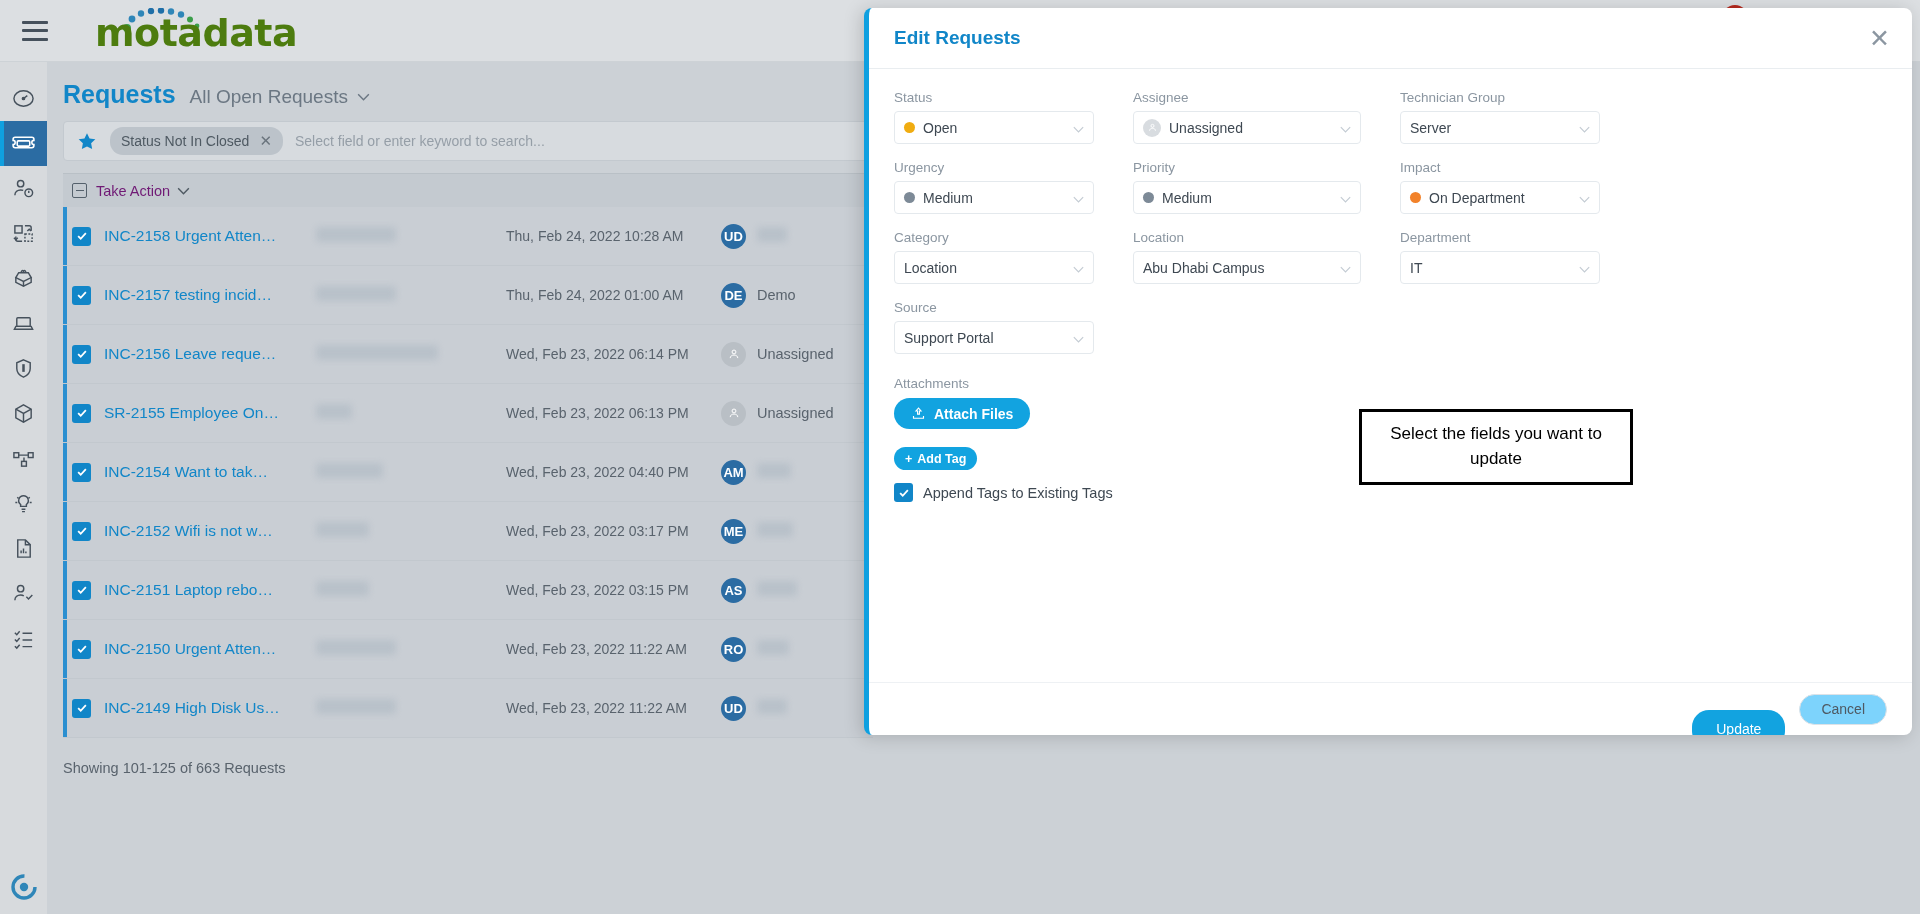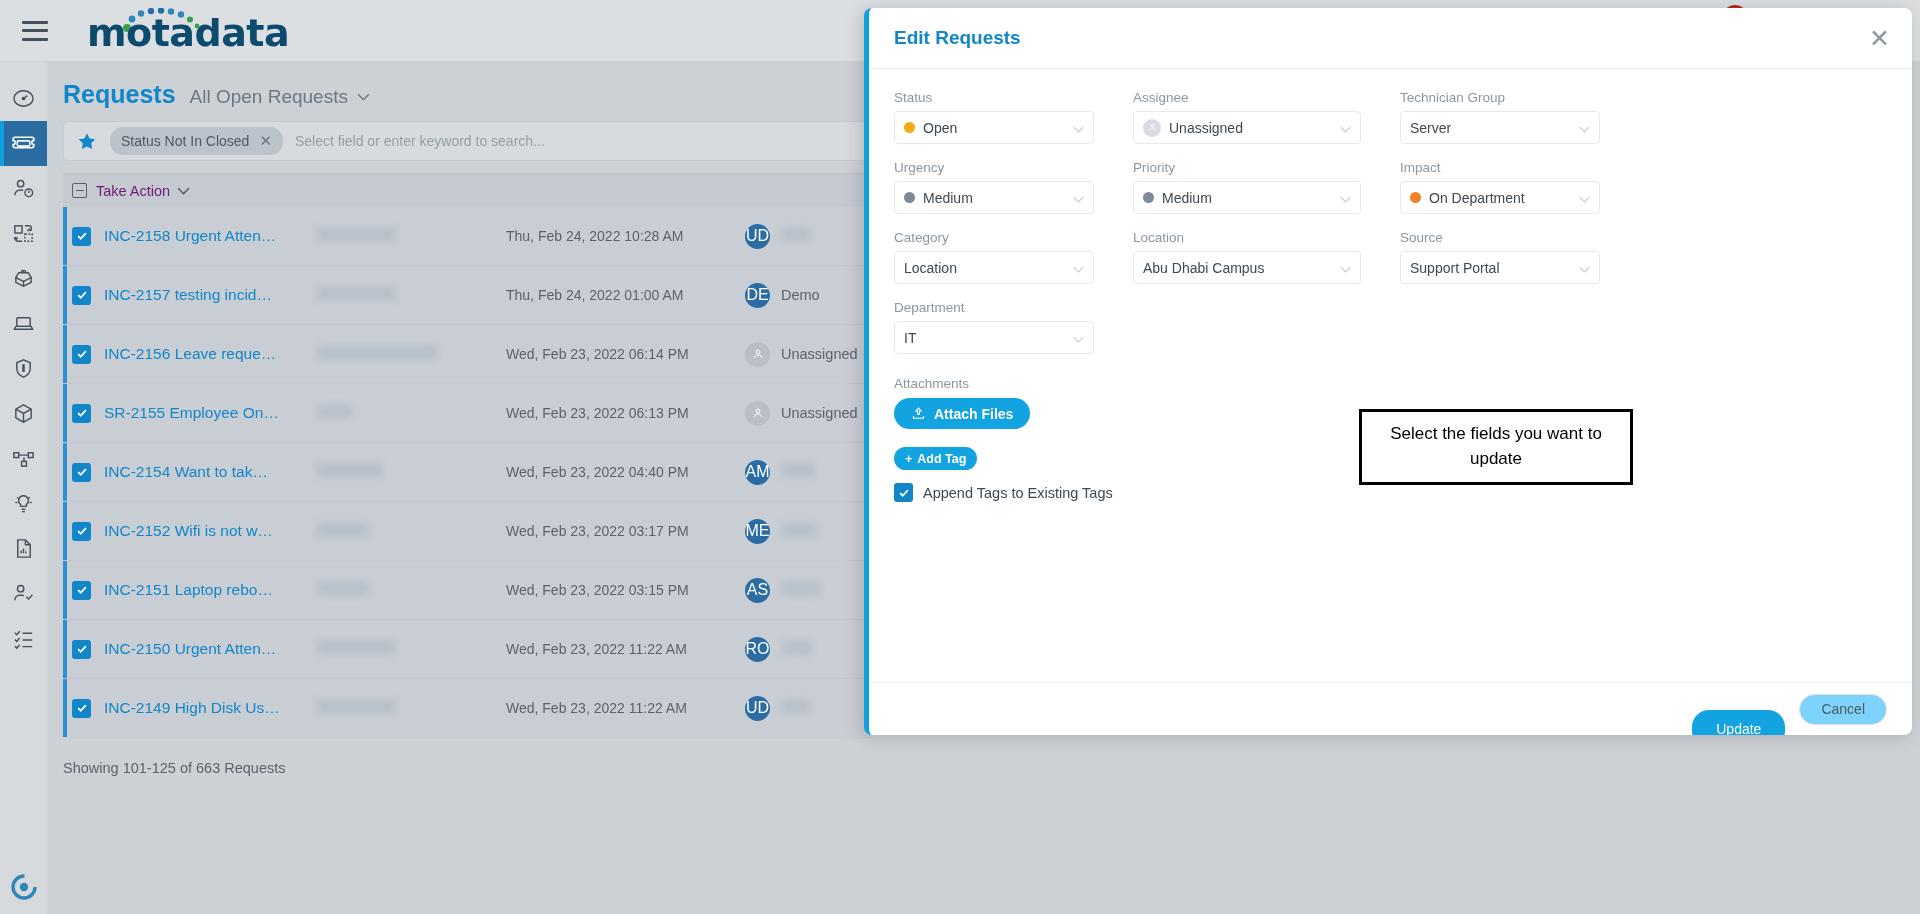--- a/index.html
+++ b/index.html
@@ -15,22 +15,22 @@
   .topbar {
     position: absolute; left: 0; top: 0; width: 1920px; height: 62px;
     background: #dcdfe2; display: flex; align-items: center;
     border-bottom: 1px solid #cdd2d6;
   }
   .hamburger { width: 26px; height: 20px; margin-left: 22px; display: flex;
     flex-direction: column; justify-content: space-between; cursor: pointer; }
   .hamburger i { display: block; height: 3px; background: #46515c; border-radius: 1px; }
   .logo { margin-left: 35px; position: relative; width: 180px; height: 46px; }
   .logo-word {
-    font-size: 38px; font-weight: 700; color: #0c4a6e;
-    letter-spacing: -0.5px; position: absolute; bottom: -1px; left: 4px;
+    font-size: 38px; font-weight: 700; color: #4d7c0f;
+    letter-spacing: -0.5px; position: absolute; bottom: -1px; left: 12px;
     font-family: "DejaVu Sans", sans-serif;
   }
   .logo-arc { position: absolute; left: 37px; top: 0px; width: 100px; height: 24px; }
 
   .top-right { position: absolute; right: 22px; top: 0; height: 62px;
     display: flex; align-items: center; gap: 18px; }
   .top-btn {
     background: #0f7fc0; color: #fff; border-radius: 18px;
     padding: 9px 24px; font-size: 14px; white-space: nowrap;
   }
@@ -105,22 +105,22 @@
   }
   .cb svg { display: block; }
   .r-subject { color: #1186c8; font-size: 15.5px; margin-left: 13px; width: 200px;
     white-space: nowrap; overflow: hidden; cursor: pointer; }
   .r-requester { width: 190px; margin-left: 12px; }
   .blur { display: inline-block; height: 15px; border-radius: 2px;
     background: #b6bfc8; filter: blur(3.6px); opacity: .85; }
   .r-date { font-size: 14px; color: #59636d; width: 215px; }
   .r-tech { display: flex; align-items: center; gap: 11px; }
   .av { width: 25px; height: 25px; border-radius: 50%; background: #2b6ca3; color: #fff;
-    font-size: 16px; display: flex; align-items: center; justify-content: center;
-    font-weight: 400; flex: none; margin-left: 24px; }
+    font-size: 13px; display: flex; align-items: center; justify-content: center;
+    font-weight: 700; flex: none; }
   .av.none { background: #b9bfc5; }
   .tech-name { font-size: 14.5px; color: #59636d; }
   .footer-count { margin: 22px 0 0 16px; font-size: 14.5px; color: #59636d; }
 
   
   .dialog {
     position: absolute; left: 864px; top: 8px; width: 1048px; height: 727px;
     background: #fff; border-radius: 8px; border-left: 5px solid #0fa0e0;
     box-shadow: -3px 2px 18px rgba(0,0,0,.17); overflow: hidden;
   }
@@ -576,32 +576,32 @@
           <div class="fld">
             <div class="flabel">Location</div>
             <div class="fctl">
               <span class="val">Abu Dhabi Campus</span>
               <span><svg class="caret" viewBox="0 0 14 9" fill="none" stroke="#c3cbd3" stroke-width="1.5">
                   <path d="M1 1.5l6 6 6-6"></path>
                 </svg></span>
             </div>
           </div>
           <div class="fld">
+            <div class="flabel">Department</div>
+            <div class="fctl">
+              <span class="val">IT</span>
+              <span><svg class="caret" viewBox="0 0 14 9" fill="none" stroke="#c3cbd3" stroke-width="1.5">
+                  <path d="M1 1.5l6 6 6-6"></path>
+                </svg></span>
+            </div>
+          </div>
+          <div class="fld">
             <div class="flabel">Source</div>
             <div class="fctl">
               <span class="val">Support Portal</span>
-              <span><svg class="caret" viewBox="0 0 14 9" fill="none" stroke="#c3cbd3" stroke-width="1.5">
-                  <path d="M1 1.5l6 6 6-6"></path>
-                </svg></span>
-            </div>
-          </div>
-          <div class="fld">
-            <div class="flabel">Department</div>
-            <div class="fctl">
-              <span class="val">IT</span>
               <span><svg class="caret" viewBox="0 0 14 9" fill="none" stroke="#c3cbd3" stroke-width="1.5">
                   <path d="M1 1.5l6 6 6-6"></path>
                 </svg></span>
             </div>
           </div>
           <div></div>
           <div></div>
         </div>
 
       <div>

